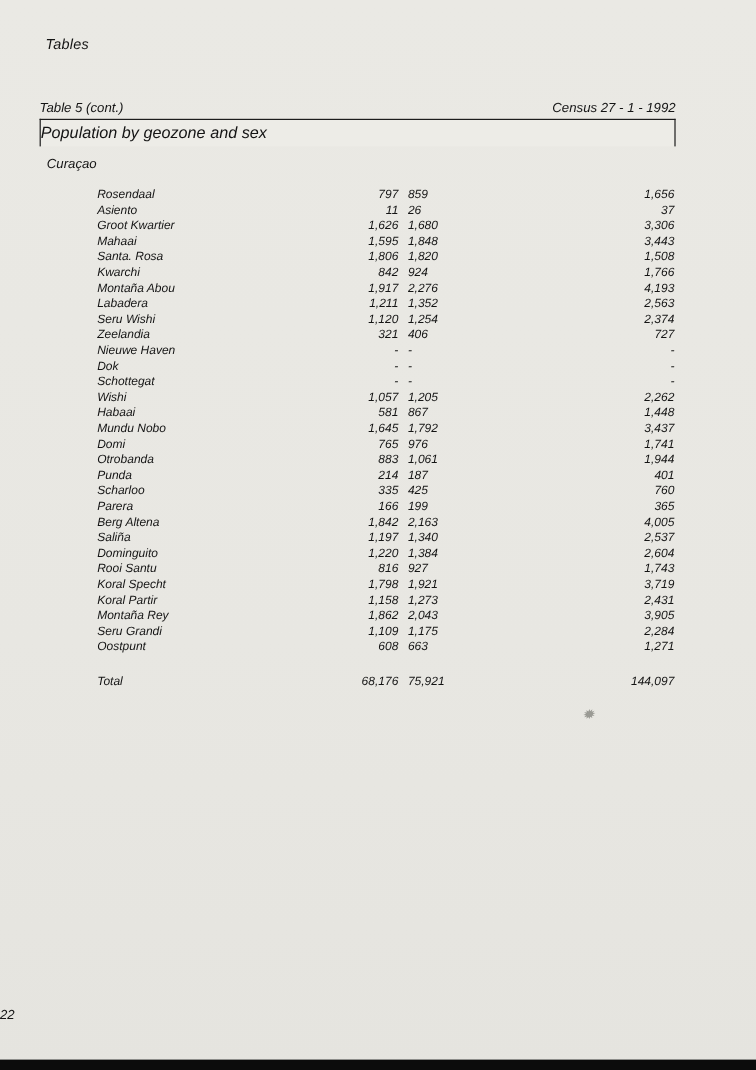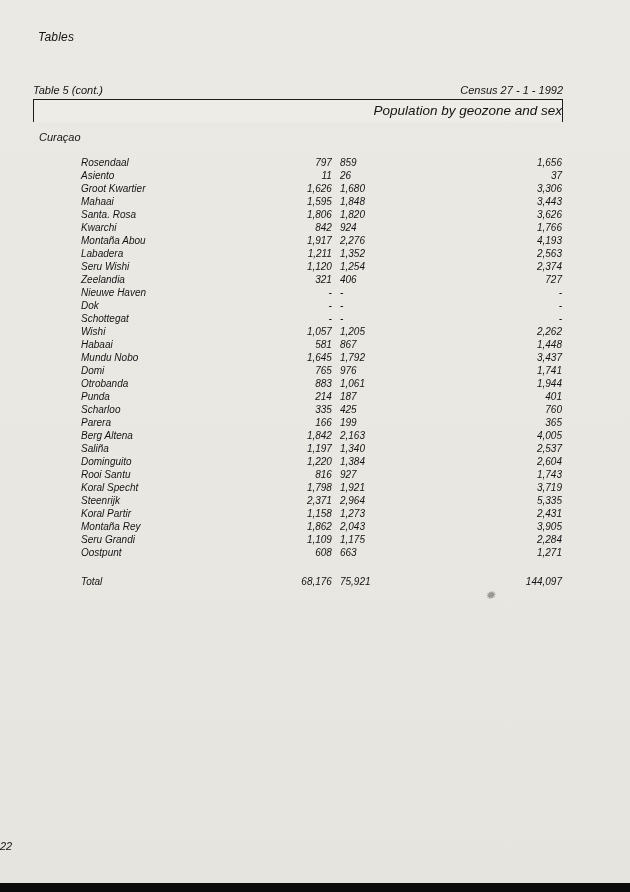--- a/index.html
+++ b/index.html
@@ -10,21 +10,21 @@
     color:#141414;
     position:relative;
     overflow:hidden;
   }
   .page{position:absolute;inset:0;background:linear-gradient(180deg,#eae9e4 0%,#e8e7e2 60%,#e5e4df 100%);font-style:italic;}
   .doc-header{position:absolute;left:38px;top:30px;font-size:12px;letter-spacing:.2px;}
   .table-wrap{position:absolute;left:33px;top:84px;width:530px;}
   .meta-row{display:flex;justify-content:space-between;font-size:11px;margin-bottom:3px;}
   .title-bar{
     border:1px solid #1c1c1c;border-bottom:none;
-    text-align:right;font-size:13.5px;padding:3px 0 4px 0;
+    text-align:left;font-size:13.5px;padding:3px 0 4px 0;
     background:#edece7;
   }
   .header-row{display:flex;border:1px solid #1c1c1c;background:#edece7;}
   .header-row .hcell{
     font-size:11px;text-align:center;padding:4px 0;
     box-sizing:border-box;
   }
   .hcell + .hcell{border-left:1px solid #1c1c1c;}
   .c0{width:127px;}
   .c1{width:160px;}
@@ -84,21 +84,21 @@
         <div class="row">
           <div class="cell c0">Mahaai</div>
           <div class="cell c1">1,595</div>
           <div class="cell c2">1,848</div>
           <div class="cell c3">3,443</div>
         </div>
         <div class="row">
           <div class="cell c0">Santa. Rosa</div>
           <div class="cell c1">1,806</div>
           <div class="cell c2">1,820</div>
-          <div class="cell c3">3,626</div>
+          <div class="cell c3">1,508</div>
         </div>
         <div class="row">
           <div class="cell c0">Kwarchi</div>
           <div class="cell c1">842</div>
           <div class="cell c2">924</div>
           <div class="cell c3">1,766</div>
         </div>
         <div class="row">
           <div class="cell c0">Montaña Abou</div>
           <div class="cell c1">1,917</div>
@@ -211,26 +211,20 @@
           <div class="cell c0">Rooi Santu</div>
           <div class="cell c1">816</div>
           <div class="cell c2">927</div>
           <div class="cell c3">1,743</div>
         </div>
         <div class="row">
           <div class="cell c0">Koral Specht</div>
           <div class="cell c1">1,798</div>
           <div class="cell c2">1,921</div>
           <div class="cell c3">3,719</div>
-        </div>
-        <div class="row">
-          <div class="cell c0">Steenrijk</div>
-          <div class="cell c1">2,371</div>
-          <div class="cell c2">2,964</div>
-          <div class="cell c3">5,335</div>
         </div>
         <div class="row">
           <div class="cell c0">Koral Partir</div>
           <div class="cell c1">1,158</div>
           <div class="cell c2">1,273</div>
           <div class="cell c3">2,431</div>
         </div>
         <div class="row">
           <div class="cell c0">Montaña Rey</div>
           <div class="cell c1">1,862</div>

